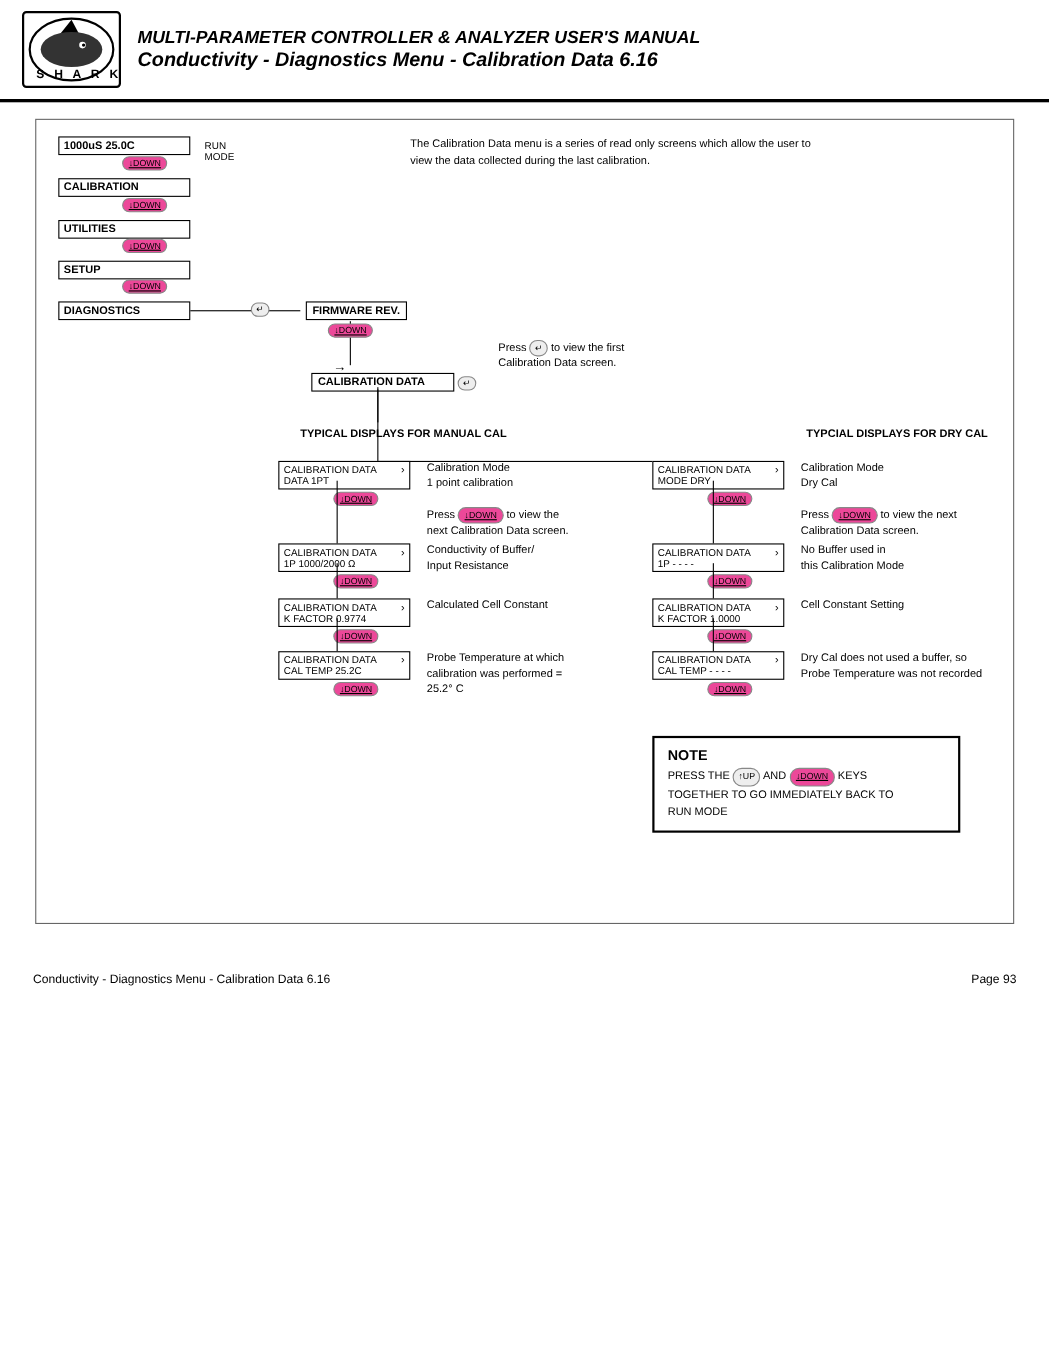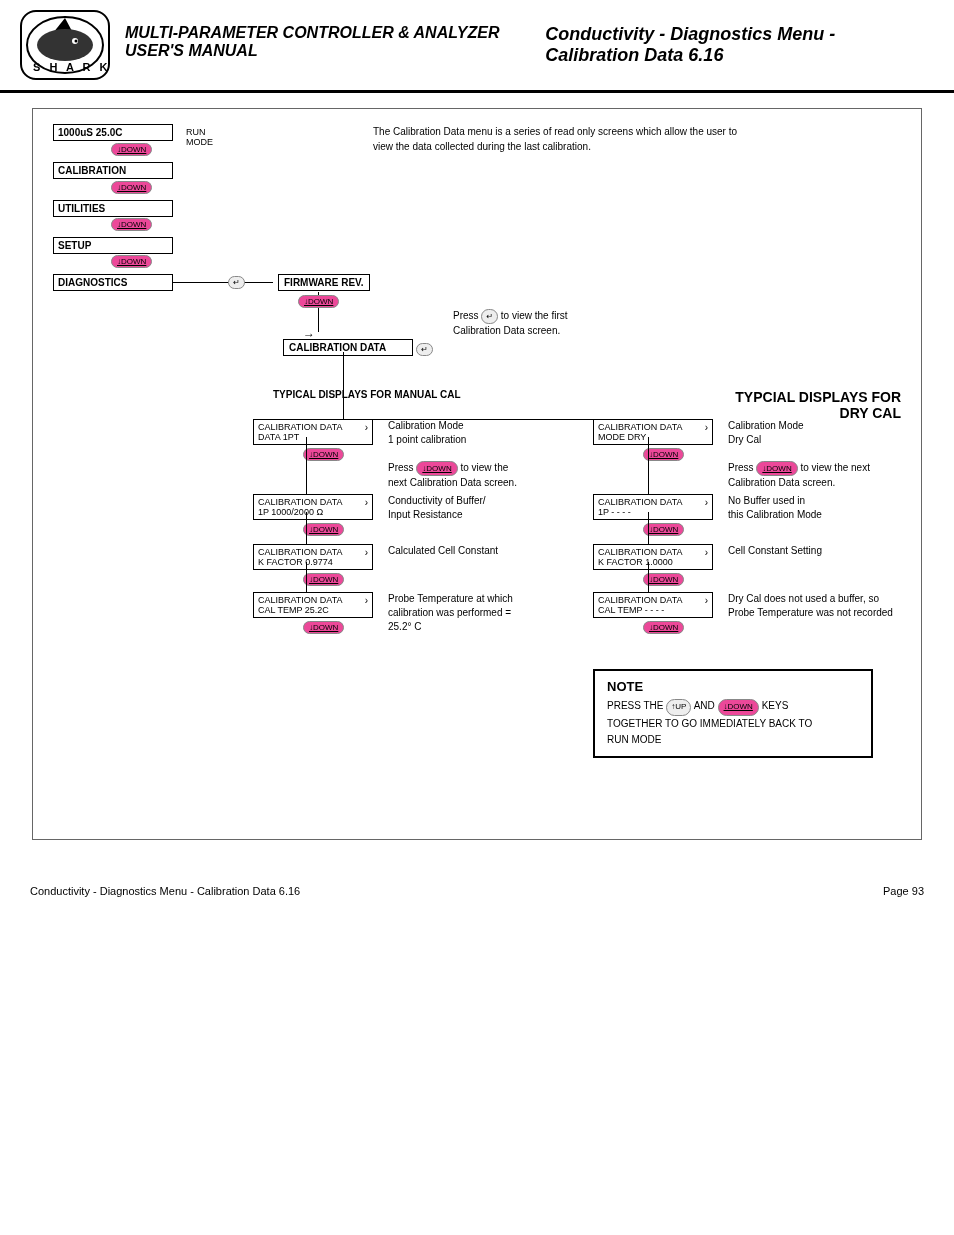--- a/index.html
+++ b/index.html
@@ -16,33 +16,33 @@
       align-items: center;
       padding: 10px 20px;
       border-bottom: 3px solid #000;
       gap: 15px;
     }
 
     .logo-container {
       width: 90px;
       height: 70px;
       border: 2px solid #000;
-      border-radius: 16px;
+      border-radius: 4px;
       display: flex;
       align-items: center;
       justify-content: center;
       font-weight: bold;
       font-size: 18px;
       letter-spacing: 2px;
       flex-shrink: 0;
     }
 
     .header-text {
       display: flex;
-      flex-direction: row;
+      flex-direction: column;
     }
 
     .header-title-main {
       font-size: 16px;
       font-weight: bold;
       font-style: italic;
     }
 
     .header-title-sub {
       font-size: 18px;
@@ -236,21 +236,21 @@
     <div style="position:absolute; left:400px; top:185px; font-size:10px; line-height:1.4;">
       Press <span class="enter-btn">↵</span> to view the first<br>Calibration Data screen.
     </div>
 
     <div class="vline" style="left:290px; top:230px; height:30px;"></div>
 
     <div style="position:absolute; left:220px; top:265px; font-size:10px; font-weight:bold; text-align:center;">
       <span>TYPICAL DISPLAYS FOR MANUAL CAL</span>
     </div>
 
-    <div style="position:absolute; left:680px; top:265px; font-size:14px; font-weight:bold; text-align:right;">
+    <div style="position:absolute; left:680px; top:265px; font-size:10px; font-weight:bold; text-align:right;">
       <span>TYPCIAL DISPLAYS FOR DRY CAL</span>
     </div>
 
     <div style="position:absolute; left:200px; top:295px;">
       <div style="border:1px solid #000; padding:2px 4px; font-size:9px; background:#fff; width:120px; display:flex; justify-content:space-between;">
         <div>
           <div>CALIBRATION DATA</div>
           <div>DATA  1PT</div>
         </div>
         <div style="font-size:10px;">›</div>

